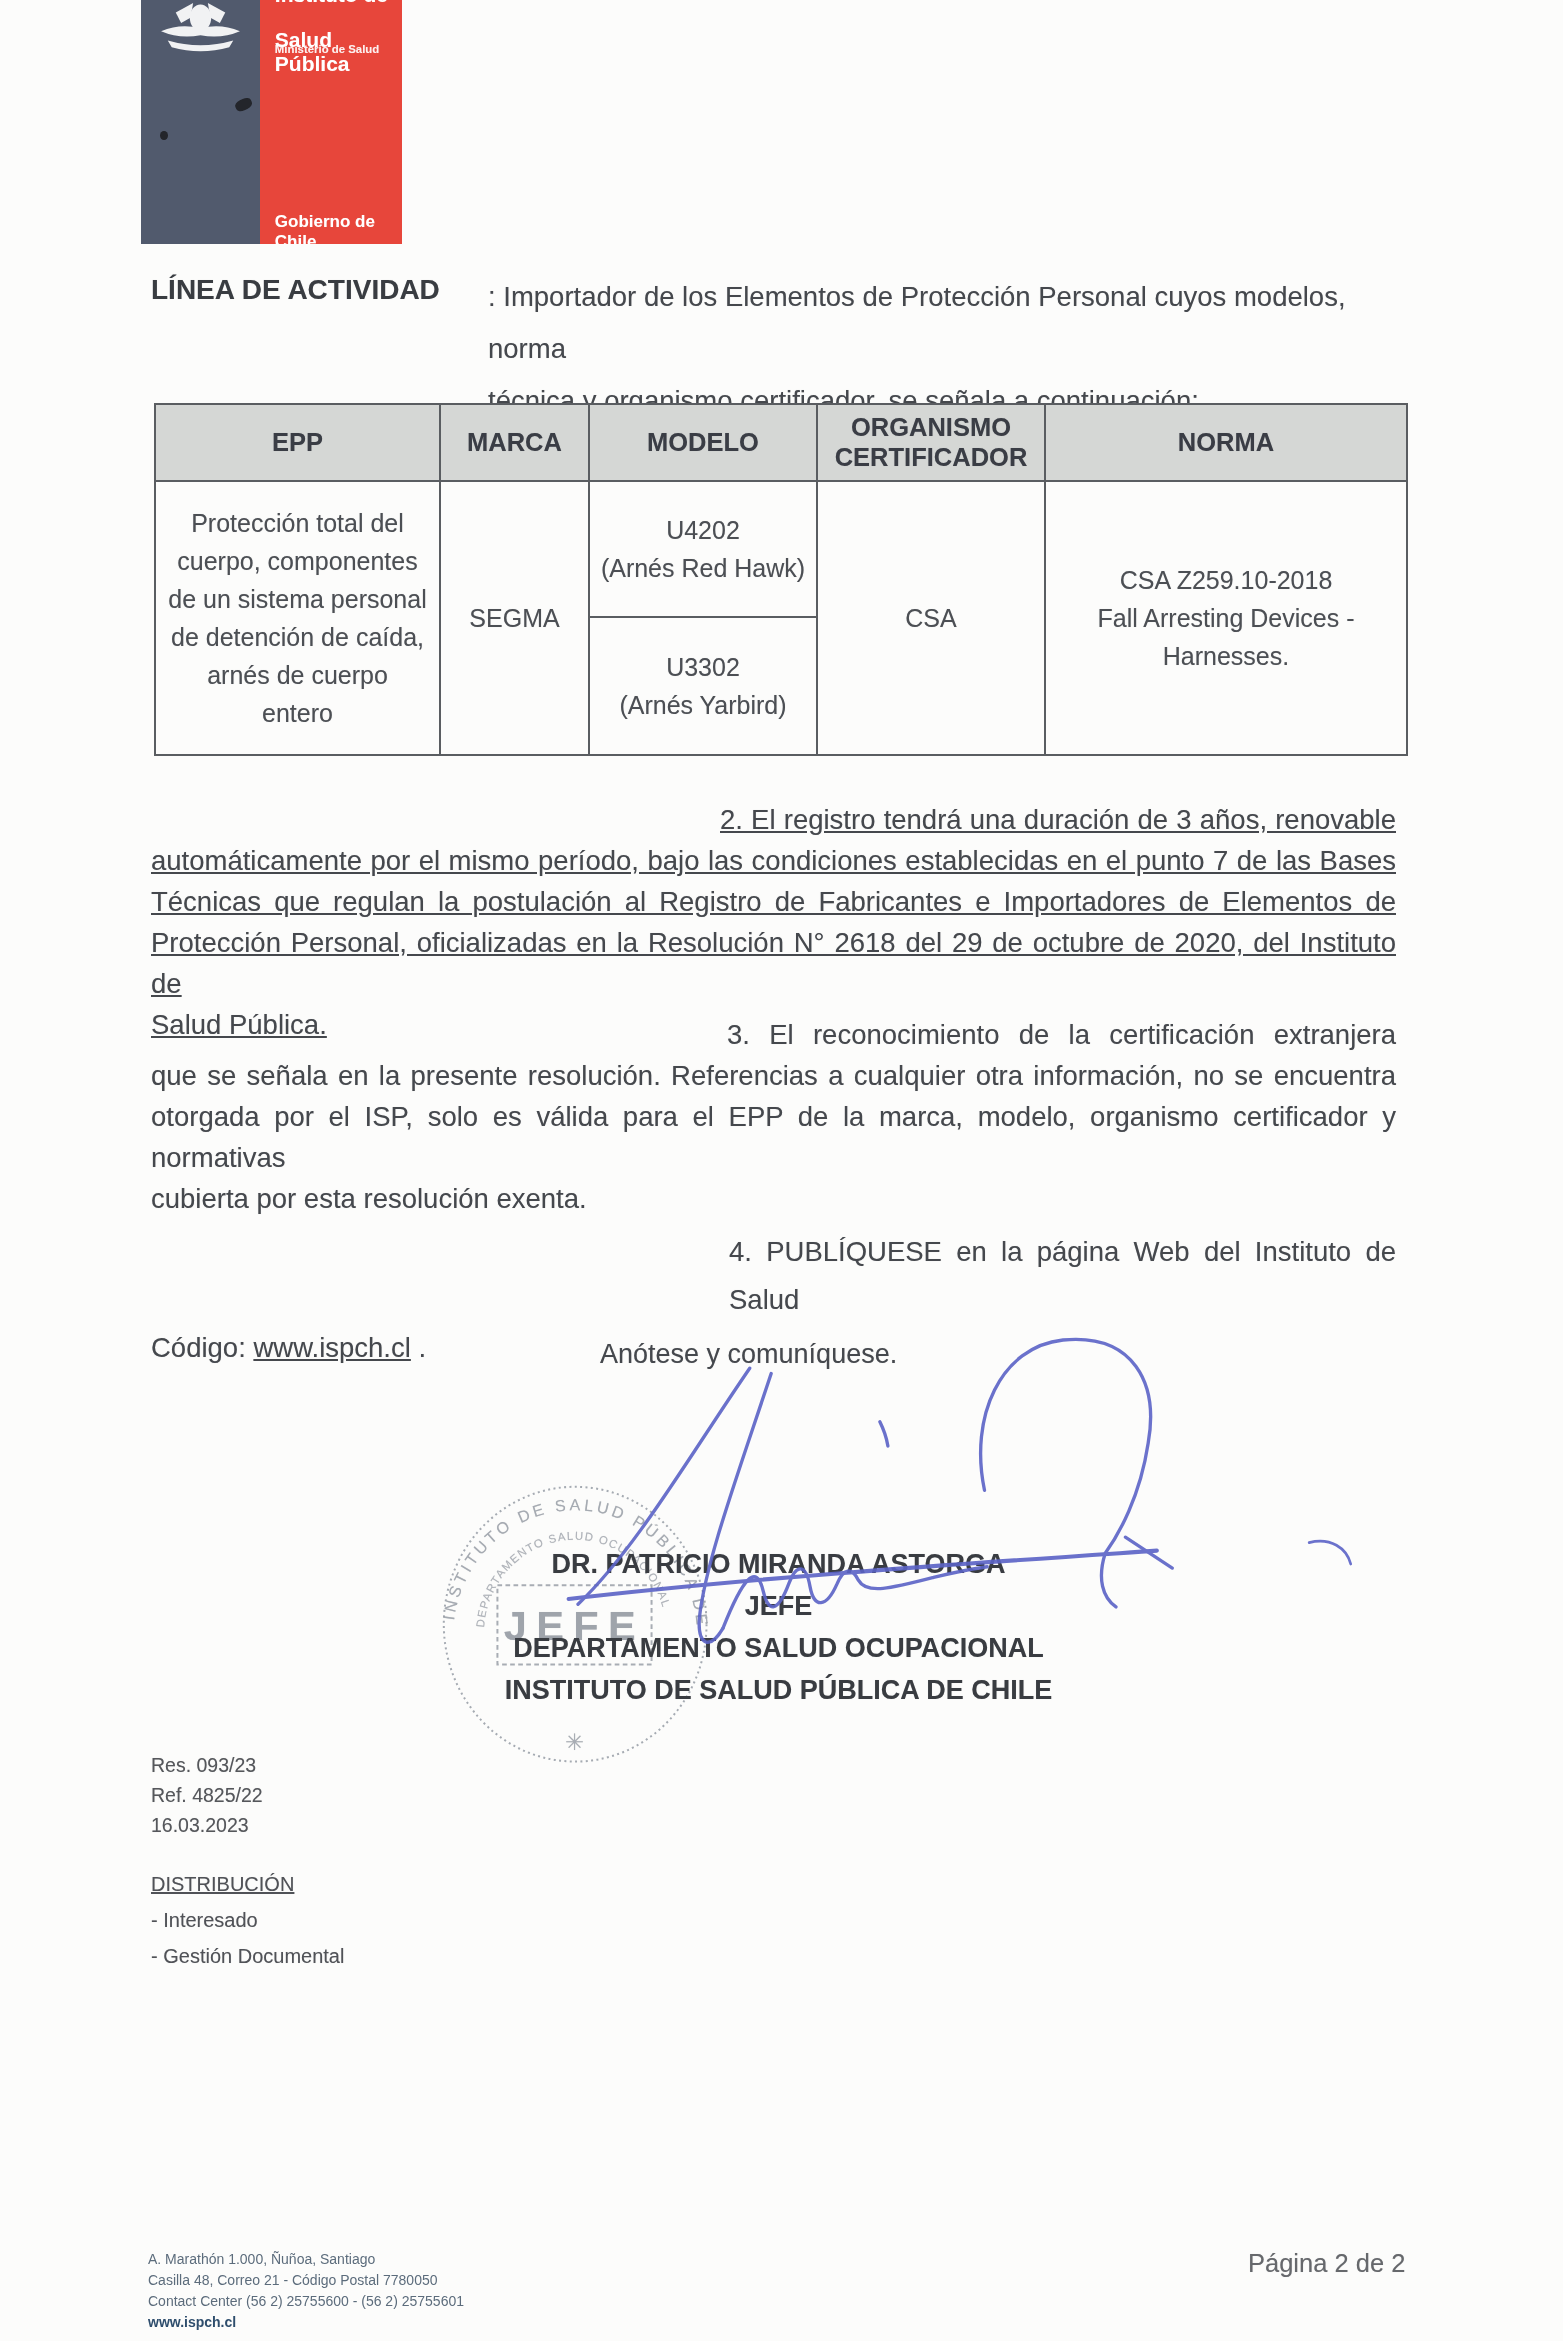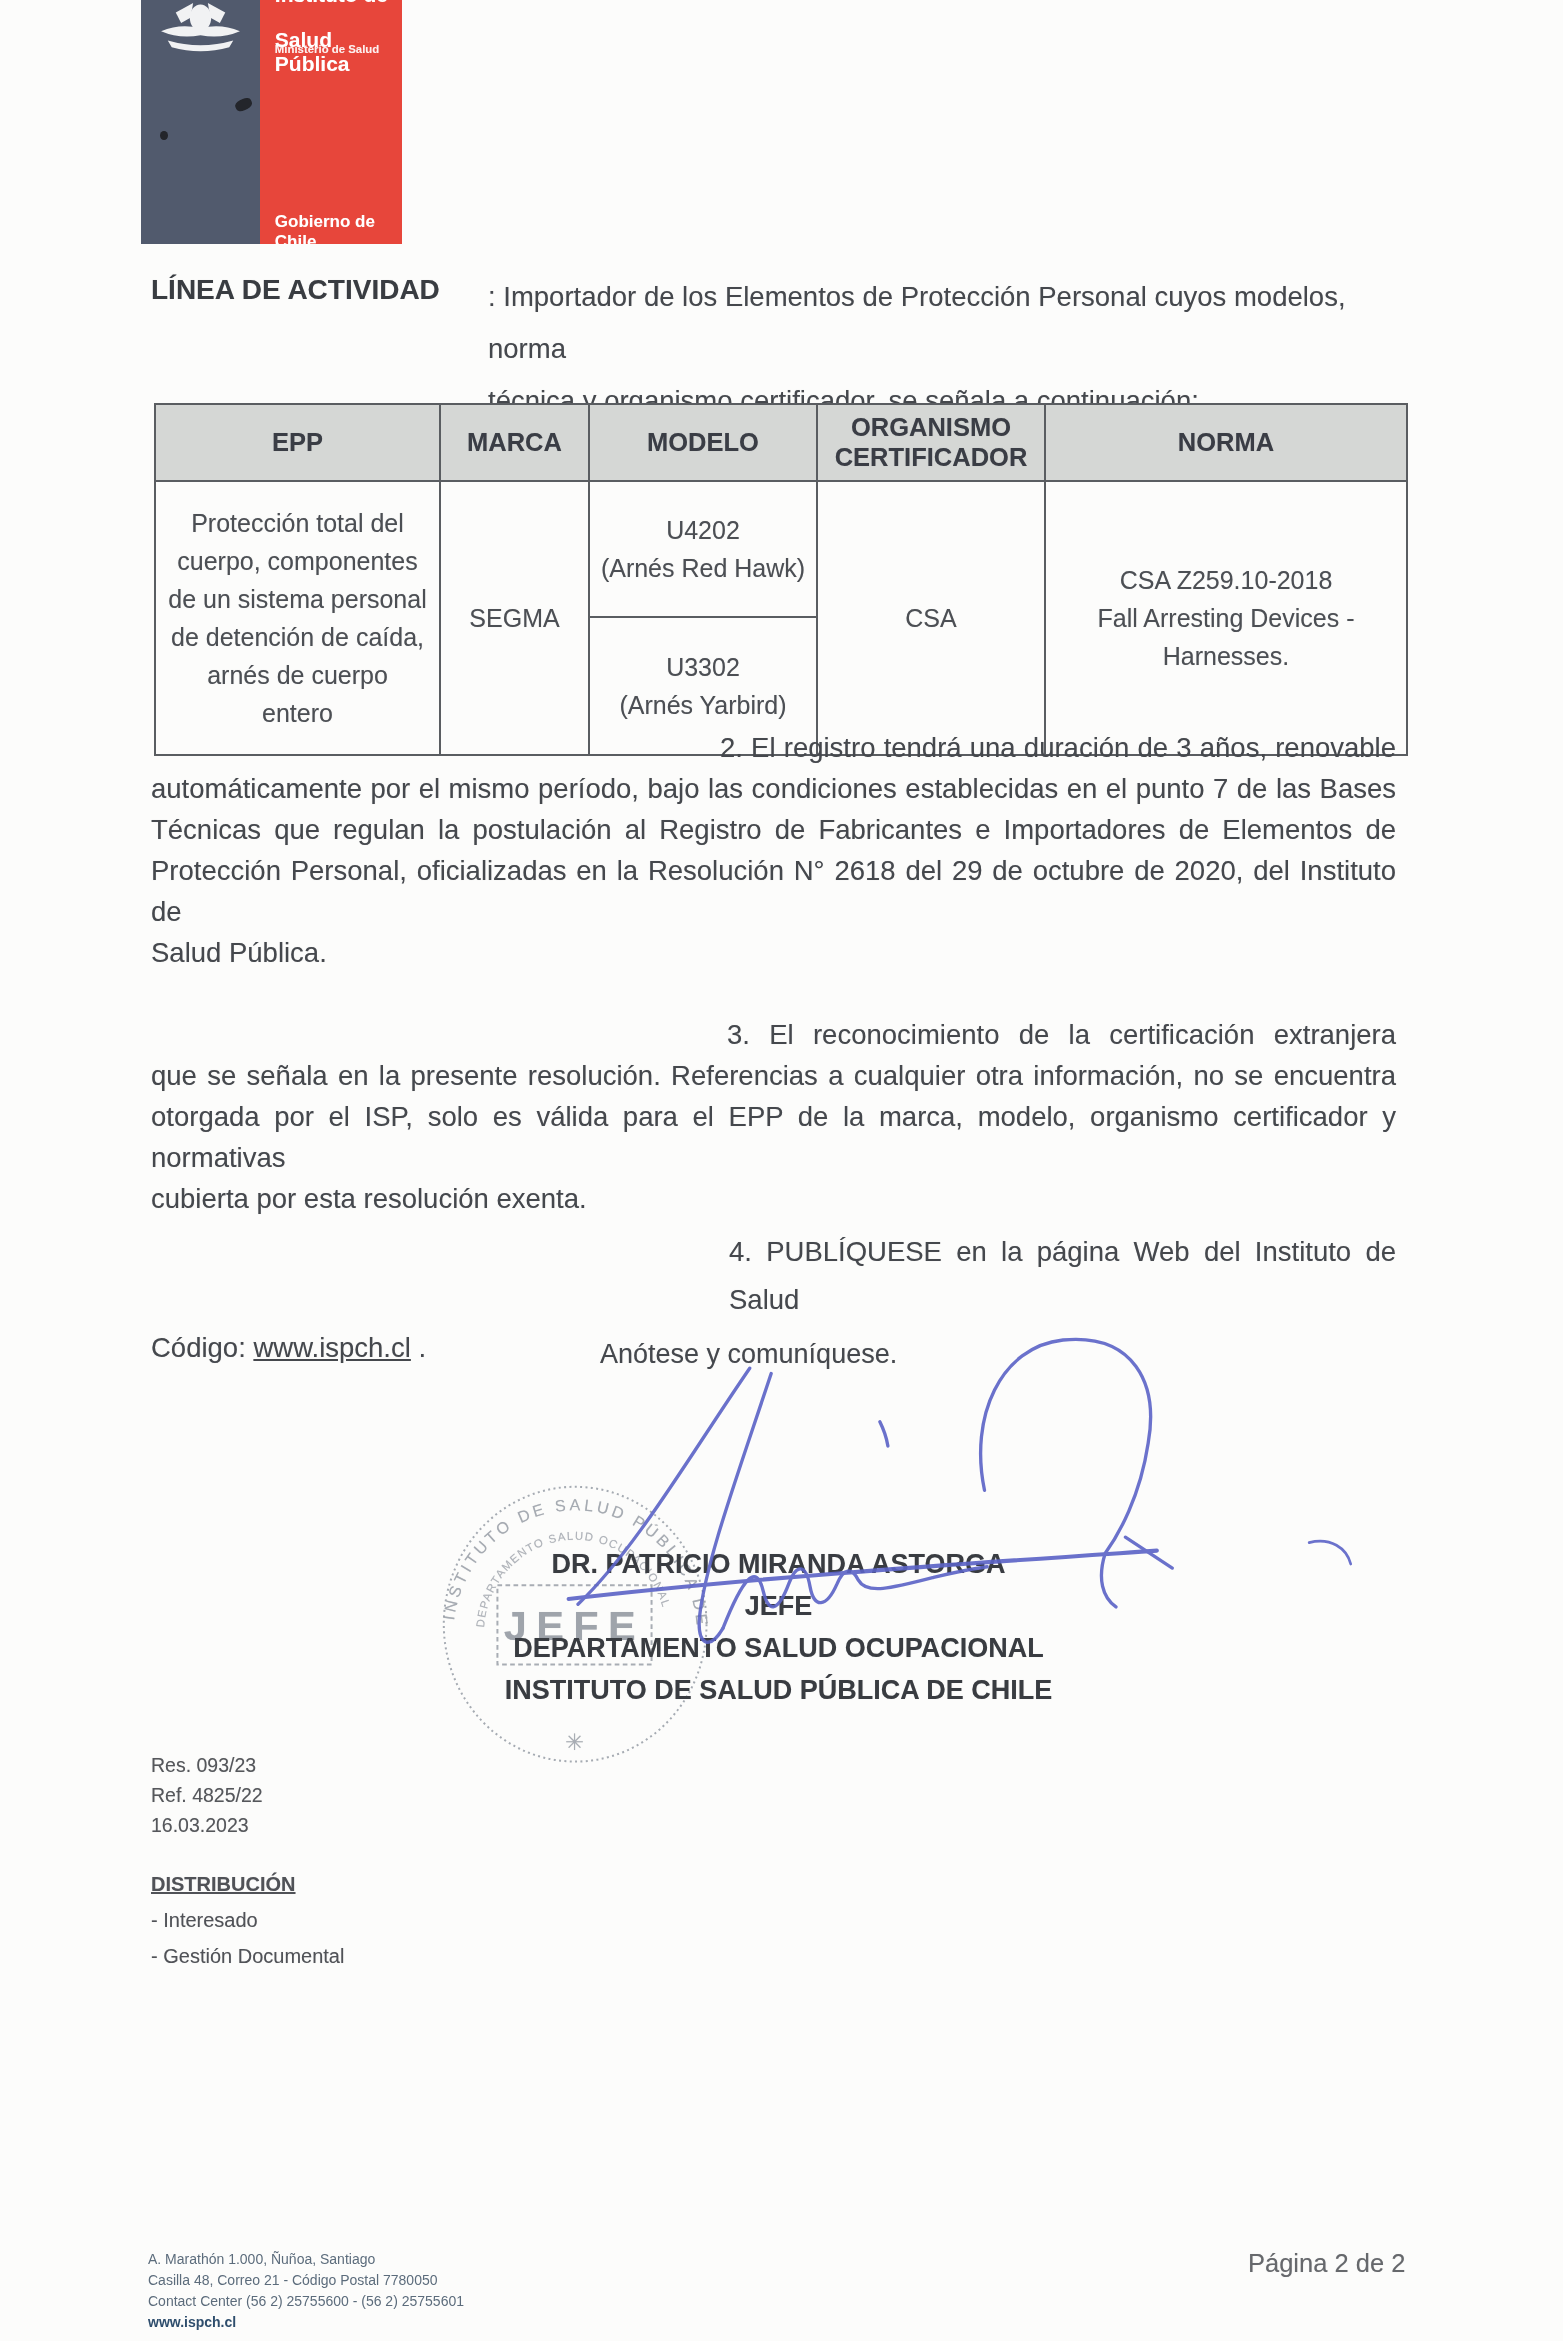--- a/index.html
+++ b/index.html
@@ -40,21 +40,21 @@
   .ulink{text-decoration:underline;}
   
   .closing{position:absolute;left:600px;top:1339px;font-size:27px;}
   .sig-svg{position:absolute;left:523px;top:1301px;width:872px;height:349px;z-index:5;}
   .stamp-svg{position:absolute;left:429px;top:1462px;width:295px;height:315px;z-index:1;opacity:.85;}
   .sign-block{position:absolute;left:376px;top:1543px;width:805px;text-align:center;z-index:3;
     font-weight:bold;color:#393c41;font-size:27px;line-height:42px;}
   
   .refs{position:absolute;left:151px;top:1750px;font-size:19.5px;line-height:30px;color:#55575b;}
   .distr{position:absolute;left:151px;top:1866px;font-size:20px;line-height:36px;color:#505257;}
-  .distr .title{text-decoration:underline;font-weight:bold;}
+  .distr .title{text-decoration:underline;}
   
   .footer{position:absolute;left:148px;top:2249px;font-size:14px;line-height:21px;color:#5c6c7c;text-shadow:none;}
   .footer .web{font-weight:bold;color:#2f4e6d;}
   .pagenum{position:absolute;left:1248px;top:2249px;font-size:25.5px;color:#66686c;}
 </style>
 </head>
 <body>
 
 <div class="page">
 
@@ -116,21 +116,21 @@
 Fall Arresting Devices -
 Harnesses.</td>
     </tr>
     <tr>
       <td class="h202">U3302
 (Arnés Yarbird)</td>
     </tr>
   </tbody>
     </table>
 
-  <div class="para" style="top:727px;">
+  <div class="para" style="top:799px;text-decoration:underline;">
     <div class="jline jline-first2">2. El registro tendrá una duración de 3 años, renovable</div>
     <div class="jline">automáticamente por el mismo período, bajo las condiciones establecidas en el punto 7 de las Bases</div>
     <div class="jline">Técnicas que regulan la postulación al Registro de Fabricantes e Importadores de Elementos de</div>
     <div class="jline">Protección Personal, oficializadas en la Resolución N° 2618 del 29 de octubre de 2020, del Instituto de</div>
     <div class="lline">Salud Pública.</div>
   </div>
 
   <div class="para" style="top:1014px;">
     <div class="jline jline-first3">3. El reconocimiento de la certificación extranjera</div>
     <div class="jline">que se señala en la presente resolución. Referencias a cualquier otra información, no se encuentra</div>

